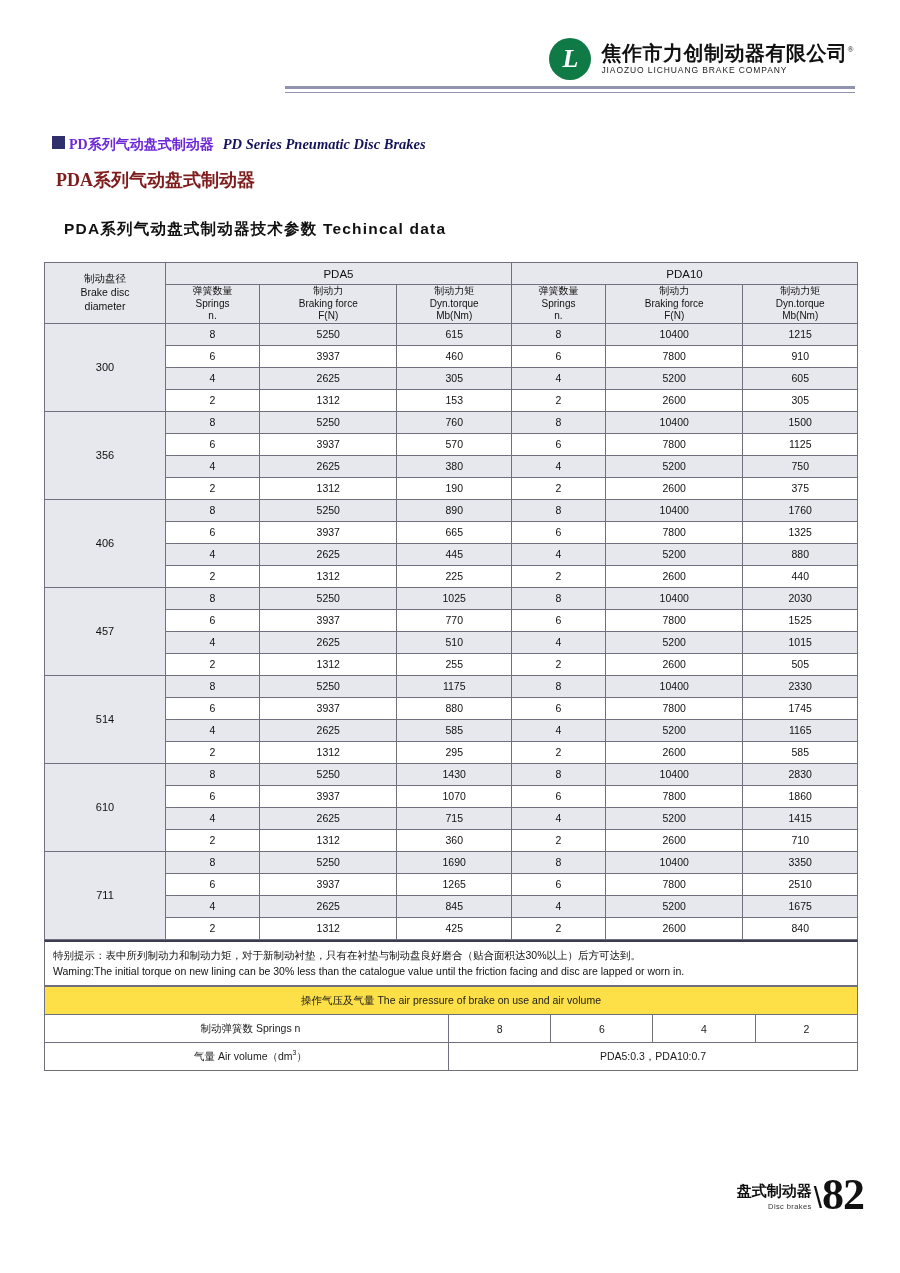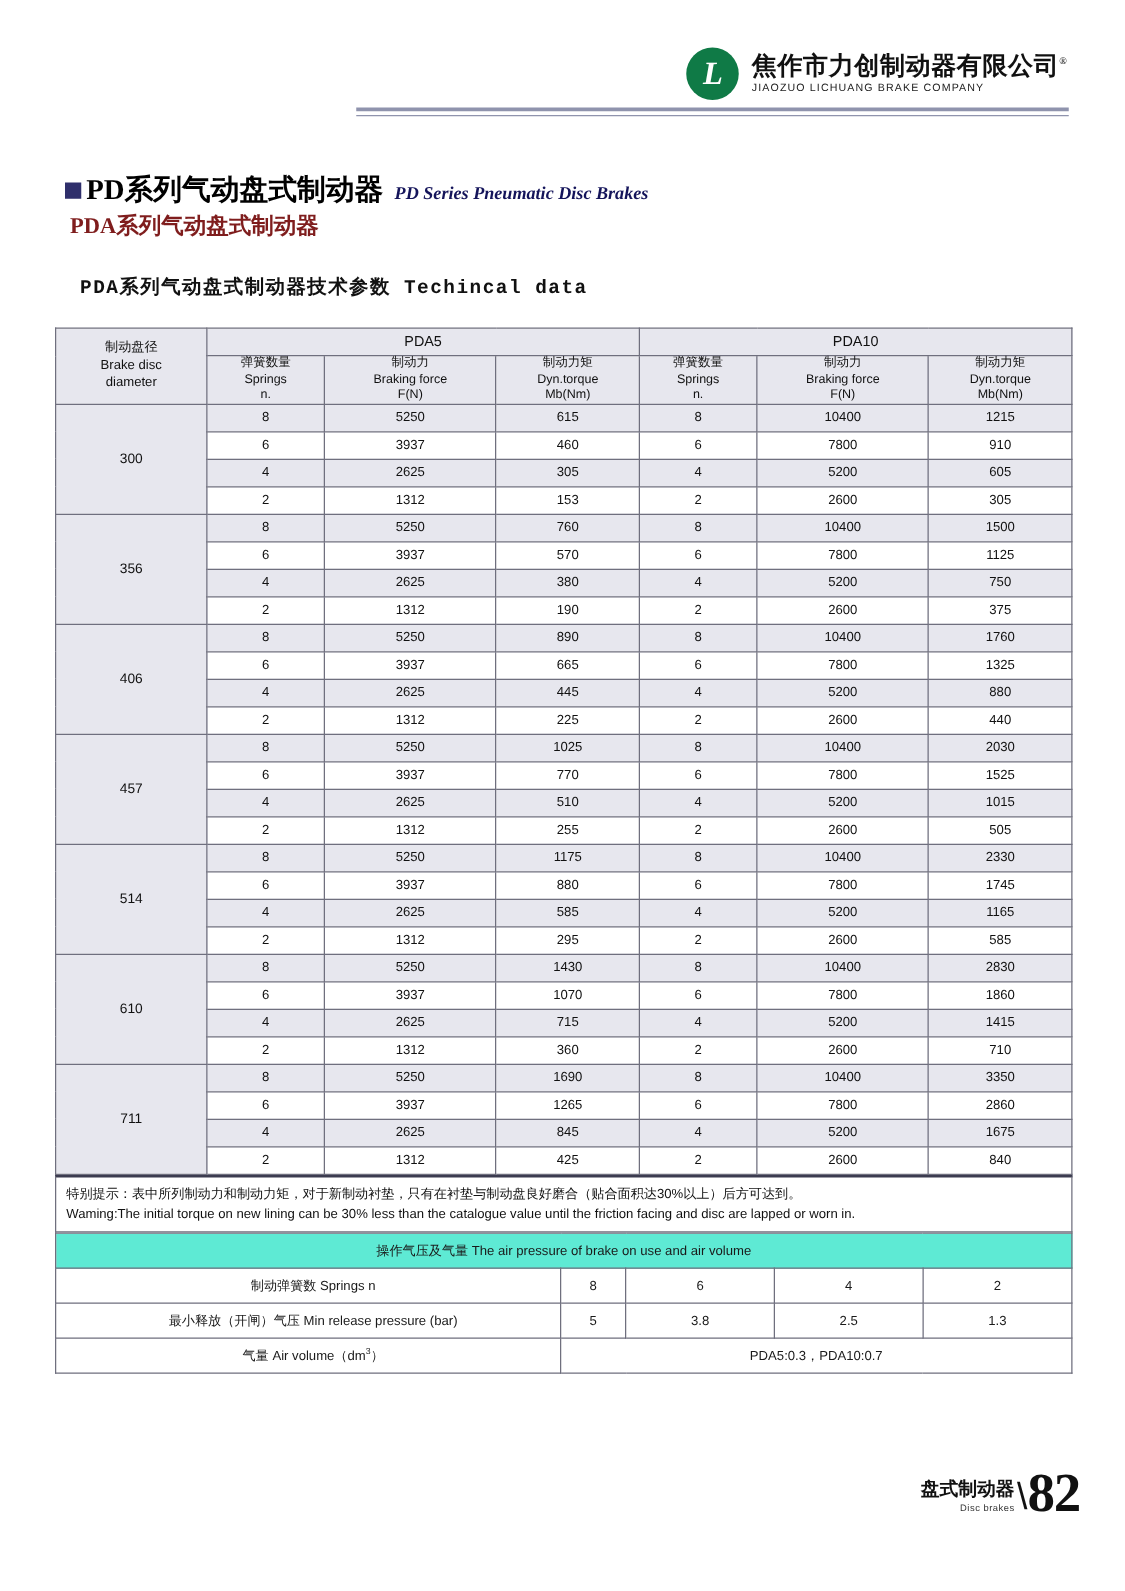--- a/index.html
+++ b/index.html
@@ -89,23 +89,23 @@
     width: 13px;
     height: 13px;
     background: #2f2f6b;
     display: inline-block;
     margin-right: 4px;
     position: relative;
     top: 0px;
   }
   .title-cn {
     font-family: "Liberation Serif", serif;
-    font-size: 23px;
-    font-weight: bold;
-    color: #000000;
+    font-size: 14px;
+    font-weight: bold;
+    color: #6d28d9;
     letter-spacing: 0px;
   }
   .title-en {
     font-family: "Liberation Serif", serif;
     font-size: 14.5px;
     font-weight: bold;
     font-style: italic;
     color: #14145a;
     margin-left: 9px;
   }
@@ -116,21 +116,21 @@
     font-family: "Liberation Serif", serif;
     font-size: 18px;
     font-weight: bold;
     color: #7f1d1d;
     text-align: right;
   }
   .section-title {
     position: absolute;
     top: 219px;
     left: 64px;
-    font-family: Liberation Mono, monospace;
+    font-family: Liberation Sans, sans-serif;
     font-size: 15.5px;
     font-weight: bold;
     letter-spacing: 1.2px;
     color: #111;
   }
 
   
   .table-wrap {
     position: absolute;
     top: 262px;
@@ -197,21 +197,21 @@
     height: 27px;
     text-align: center;
     padding: 0;
   }
   table.press td.lbl {
     text-align: center;
     padding-left: 8px;
     width: 395px;
   }
   .press-head td {
-    background: #5eead4;
+    background: #fde047;
     text-align: left;
     padding-left: 8px;
     height: 26px;
   }
 
   
   .footer {
     position: absolute;
     right: 36px;
     bottom: 58px;
@@ -529,21 +529,21 @@
           <td class="shade">8</td>
           <td class="shade">10400</td>
           <td class="shade">3350</td>
         </tr>
         <tr>
           <td>6</td>
           <td>3937</td>
           <td>1265</td>
           <td>6</td>
           <td>7800</td>
-          <td>2860</td>
+          <td>2510</td>
         </tr>
         <tr>
           <td class="shade">4</td>
           <td class="shade">2625</td>
           <td class="shade">845</td>
           <td class="shade">4</td>
           <td class="shade">5200</td>
           <td class="shade">1675</td>
         </tr>
         <tr>
@@ -568,27 +568,20 @@
         <td colspan="5">操作气压及气量 The air pressure of brake on use and air volume</td>
       </tr>
       <tr>
         <td class="lbl">制动弹簧数  Springs n</td>
         <td>8</td>
         <td>6</td>
         <td>4</td>
         <td>2</td>
       </tr>
       <tr>
-        <td class="lbl">最小释放（开闸）气压 Min release pressure (bar)</td>
-        <td>5</td>
-        <td>3.8</td>
-        <td>2.5</td>
-        <td>1.3</td>
-      </tr>
-      <tr>
         <td class="lbl"><span>气量  Air volume（dm</span><sup class="cube">3</sup><span>）</span></td>
         <td colspan="4">PDA5:0.3，PDA10:0.7</td>
       </tr>
     </tbody>
   </table>
 </div>
 
 <div class="footer">
   <div class="foot-label">
     <div class="foot-cn">盘式制动器</div>

